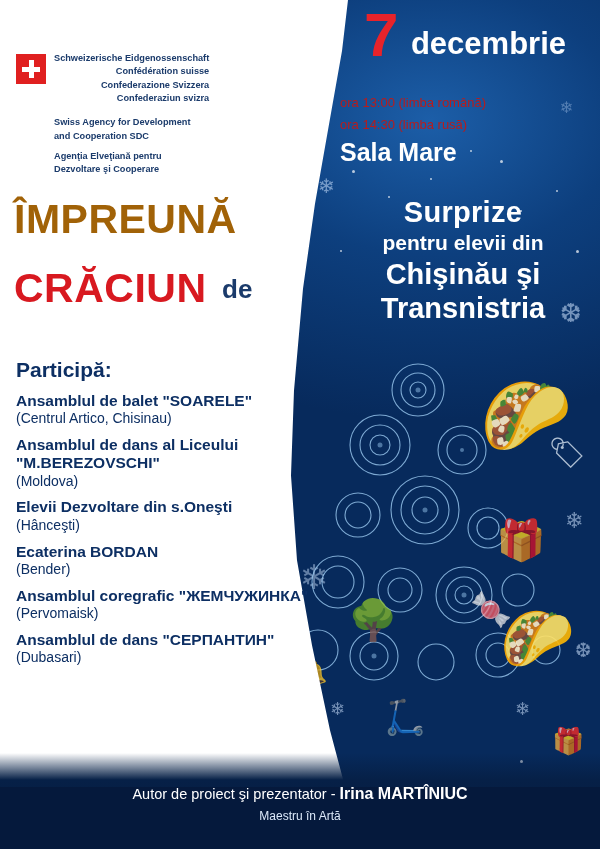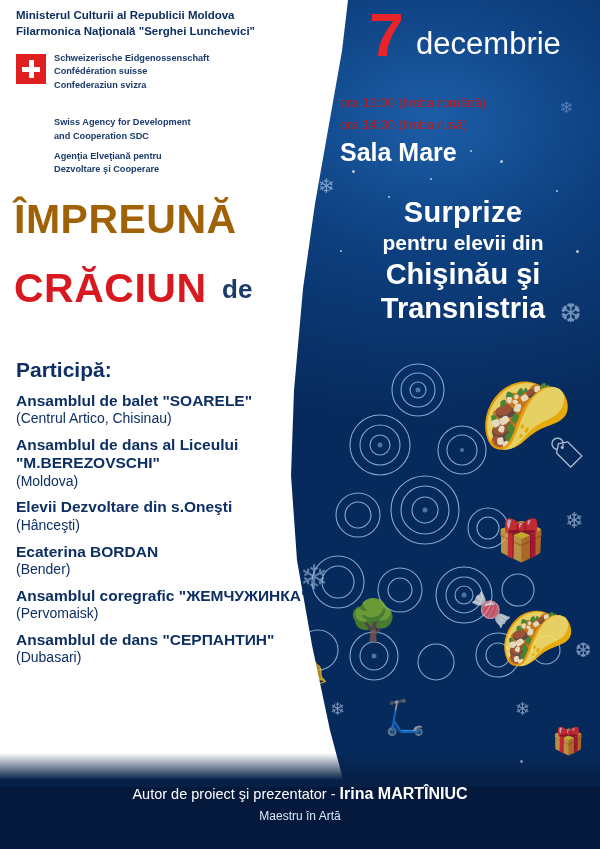--- a/index.html
+++ b/index.html
@@ -124,20 +124,21 @@
     left: 12.5px; top: 6px; width: 5px; height: 18px;
   }
   .swiss-flag::after {
     left: 6px; top: 12.5px; width: 18px; height: 5px;
   }
   .swiss-names {
     font-size: 9.2px;
     color: #1b3b6b;
     line-height: 1.45;
     font-weight: 600;
+    text-align: right;
   }
   .sdc-block {
     position: absolute;
     left: 54px;
     top: 116px;
     width: 250px;
     font-size: 9.2px;
     font-weight: bold;
     color: #1b3b6b;
     line-height: 1.5;
@@ -216,21 +217,21 @@
     display: inline-block;
     font-size: 62px;
     font-weight: bold;
     color: #e8232a;
     line-height: .95;
     vertical-align: middle;
   }
   .date-month {
     display: inline-block;
     font-size: 31px;
-    font-weight: normal;
+    font-weight: bold;
     color: #ffffff;
     vertical-align: middle;
     margin-left: 8px;
     margin-top: 18px;
   }
   .hours {
     position: absolute;
     left: 340px;
     top: 92px;
     width: 252px;
@@ -381,30 +382,27 @@
     <div class="motif" style="left:256px;top:716px;font-size:26px;color:#9ac8ef;">🌿</div>
     <div class="motif" style="left:348px;top:600px;font-size:40px;color:#7fb9e8;">🌳</div>
     <div class="motif" style="left:300px;top:662px;font-size:22px;color:#9ac8ef;">🔔</div>
     <div class="motif" style="left:548px;top:438px;font-size:30px;color:#e8f2fb;">🏷</div>
   </div>
 
   <div class="white-wedge"></div>
   <div class="bottom-band"></div>
   <div class="bottom-band-solid"></div>
 
-  <div class="institution">
-    <div>Ministerul Culturii al Republicii Moldova</div>
-    <div>Filarmonica Națională "Serghei Lunchevici"</div>
-  </div>
 
   <div class="swiss-block">
     <div class="swiss-flag"></div>
     <div class="swiss-names">
       <div>Schweizerische Eidgenossenschaft</div>
       <div>Confédération suisse</div>
+      <div>Confederazione Svizzera</div>
       <div>Confederaziun svizra</div>
     </div>
   </div>
 
   <div class="sdc-block">
     <div>Swiss Agency for Development</div>
     <div>and Cooperation SDC</div>
     <div style="height:6px;"></div>
     <div>Agenţia Elveţiană pentru</div>
     <div>Dezvoltare şi Cooperare</div>

